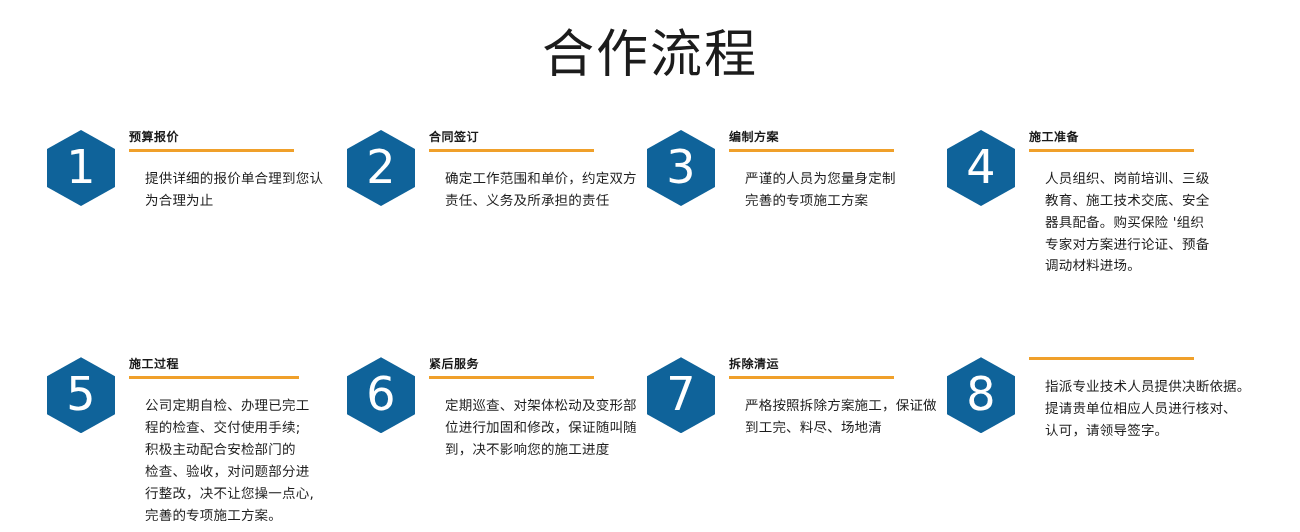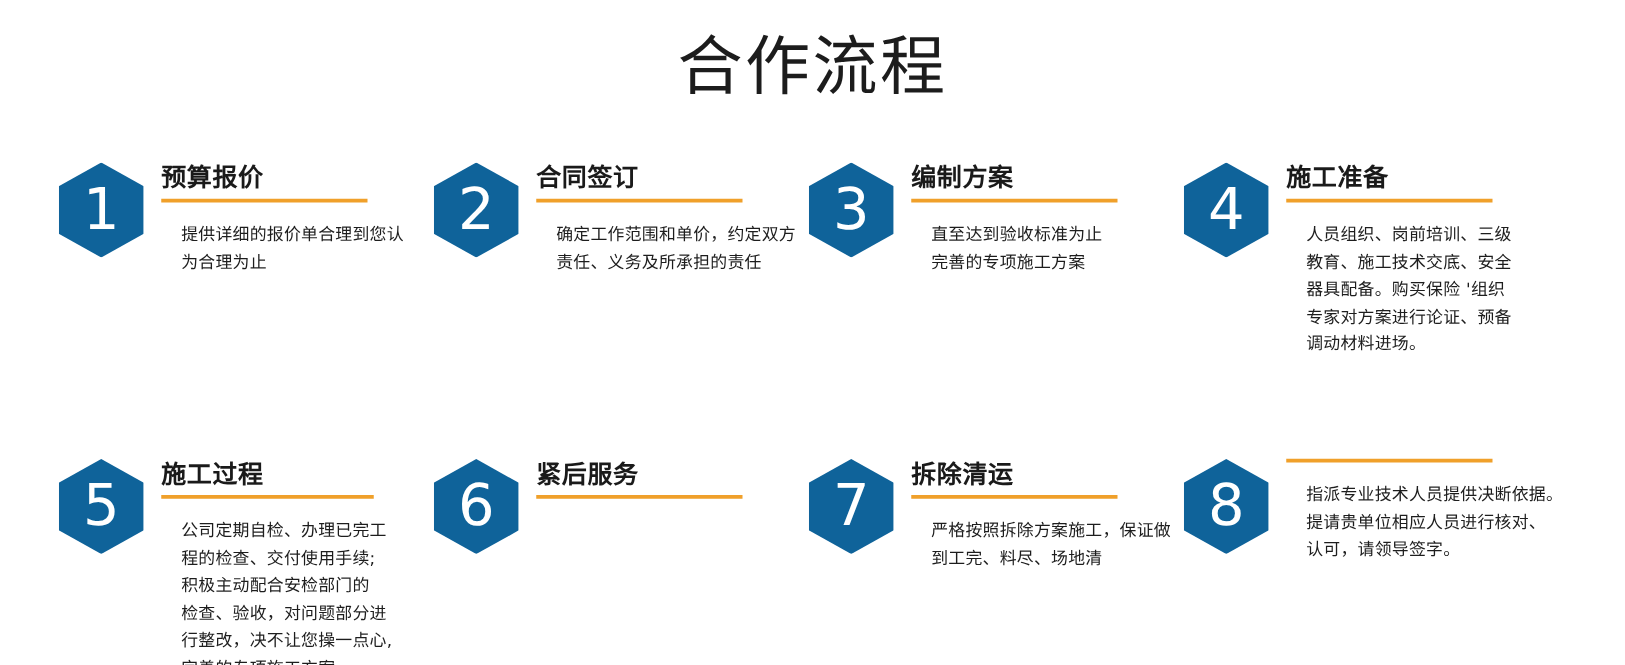--- a/index.html
+++ b/index.html
@@ -93,21 +93,21 @@
     box-sizing: border-box;
   }
 
   
   .step-text {
     flex: 1 1 auto;
     min-width: 0;
     padding-top: 4px;
   }
   .step-title {
-    font-size: 20px;
+    font-size: 12px;
     font-weight: 700;
     color: #1a1a1a;
     line-height: 1.25;
     letter-spacing: 0.5px;
     margin: 0 0 4px 0;
     white-space: nowrap;
   }
   .step-rule {
     height: 3px;
     background: #f0a02a;
@@ -179,21 +179,21 @@
 
       <div class="step-item col-3">
         <div class="hex-badge">
           <div class="hex-shape" style="background: rgb(15, 99, 154);"></div>
           <div class="hex-num">3</div>
         </div>
         <div class="step-text">
           <div class="step-title">编制方案</div>
           <hr class="step-rule" style="background: rgb(240, 160, 42);">
           <div class="step-desc">
-            <span class="desc-line">直至达到验收标准为止</span>
+            <span class="desc-line">严谨的人员为您量身定制</span>
             <span class="desc-line">完善的专项施工方案</span>
           </div>
         </div>
       </div>
 
       <div class="step-item col-4">
         <div class="hex-badge">
           <div class="hex-shape" style="background: rgb(15, 99, 154);"></div>
           <div class="hex-num">4</div>
         </div>
@@ -234,20 +234,25 @@
       </div>
 
       <div class="step-item col-2">
         <div class="hex-badge">
           <div class="hex-shape" style="background: rgb(15, 99, 154);"></div>
           <div class="hex-num">6</div>
         </div>
         <div class="step-text">
           <div class="step-title">紧后服务</div>
           <hr class="step-rule" style="background: rgb(240, 160, 42);">
+          <div class="step-desc">
+            <span class="desc-line">定期巡查、对架体松动及变形部</span>
+            <span class="desc-line">位进行加固和修改，保证随叫随</span>
+            <span class="desc-line">到，决不影响您的施工进度</span>
+          </div>
         </div>
       </div>
 
       <div class="step-item col-3">
         <div class="hex-badge">
           <div class="hex-shape" style="background: rgb(15, 99, 154);"></div>
           <div class="hex-num">7</div>
         </div>
         <div class="step-text">
           <div class="step-title">拆除清运</div>

